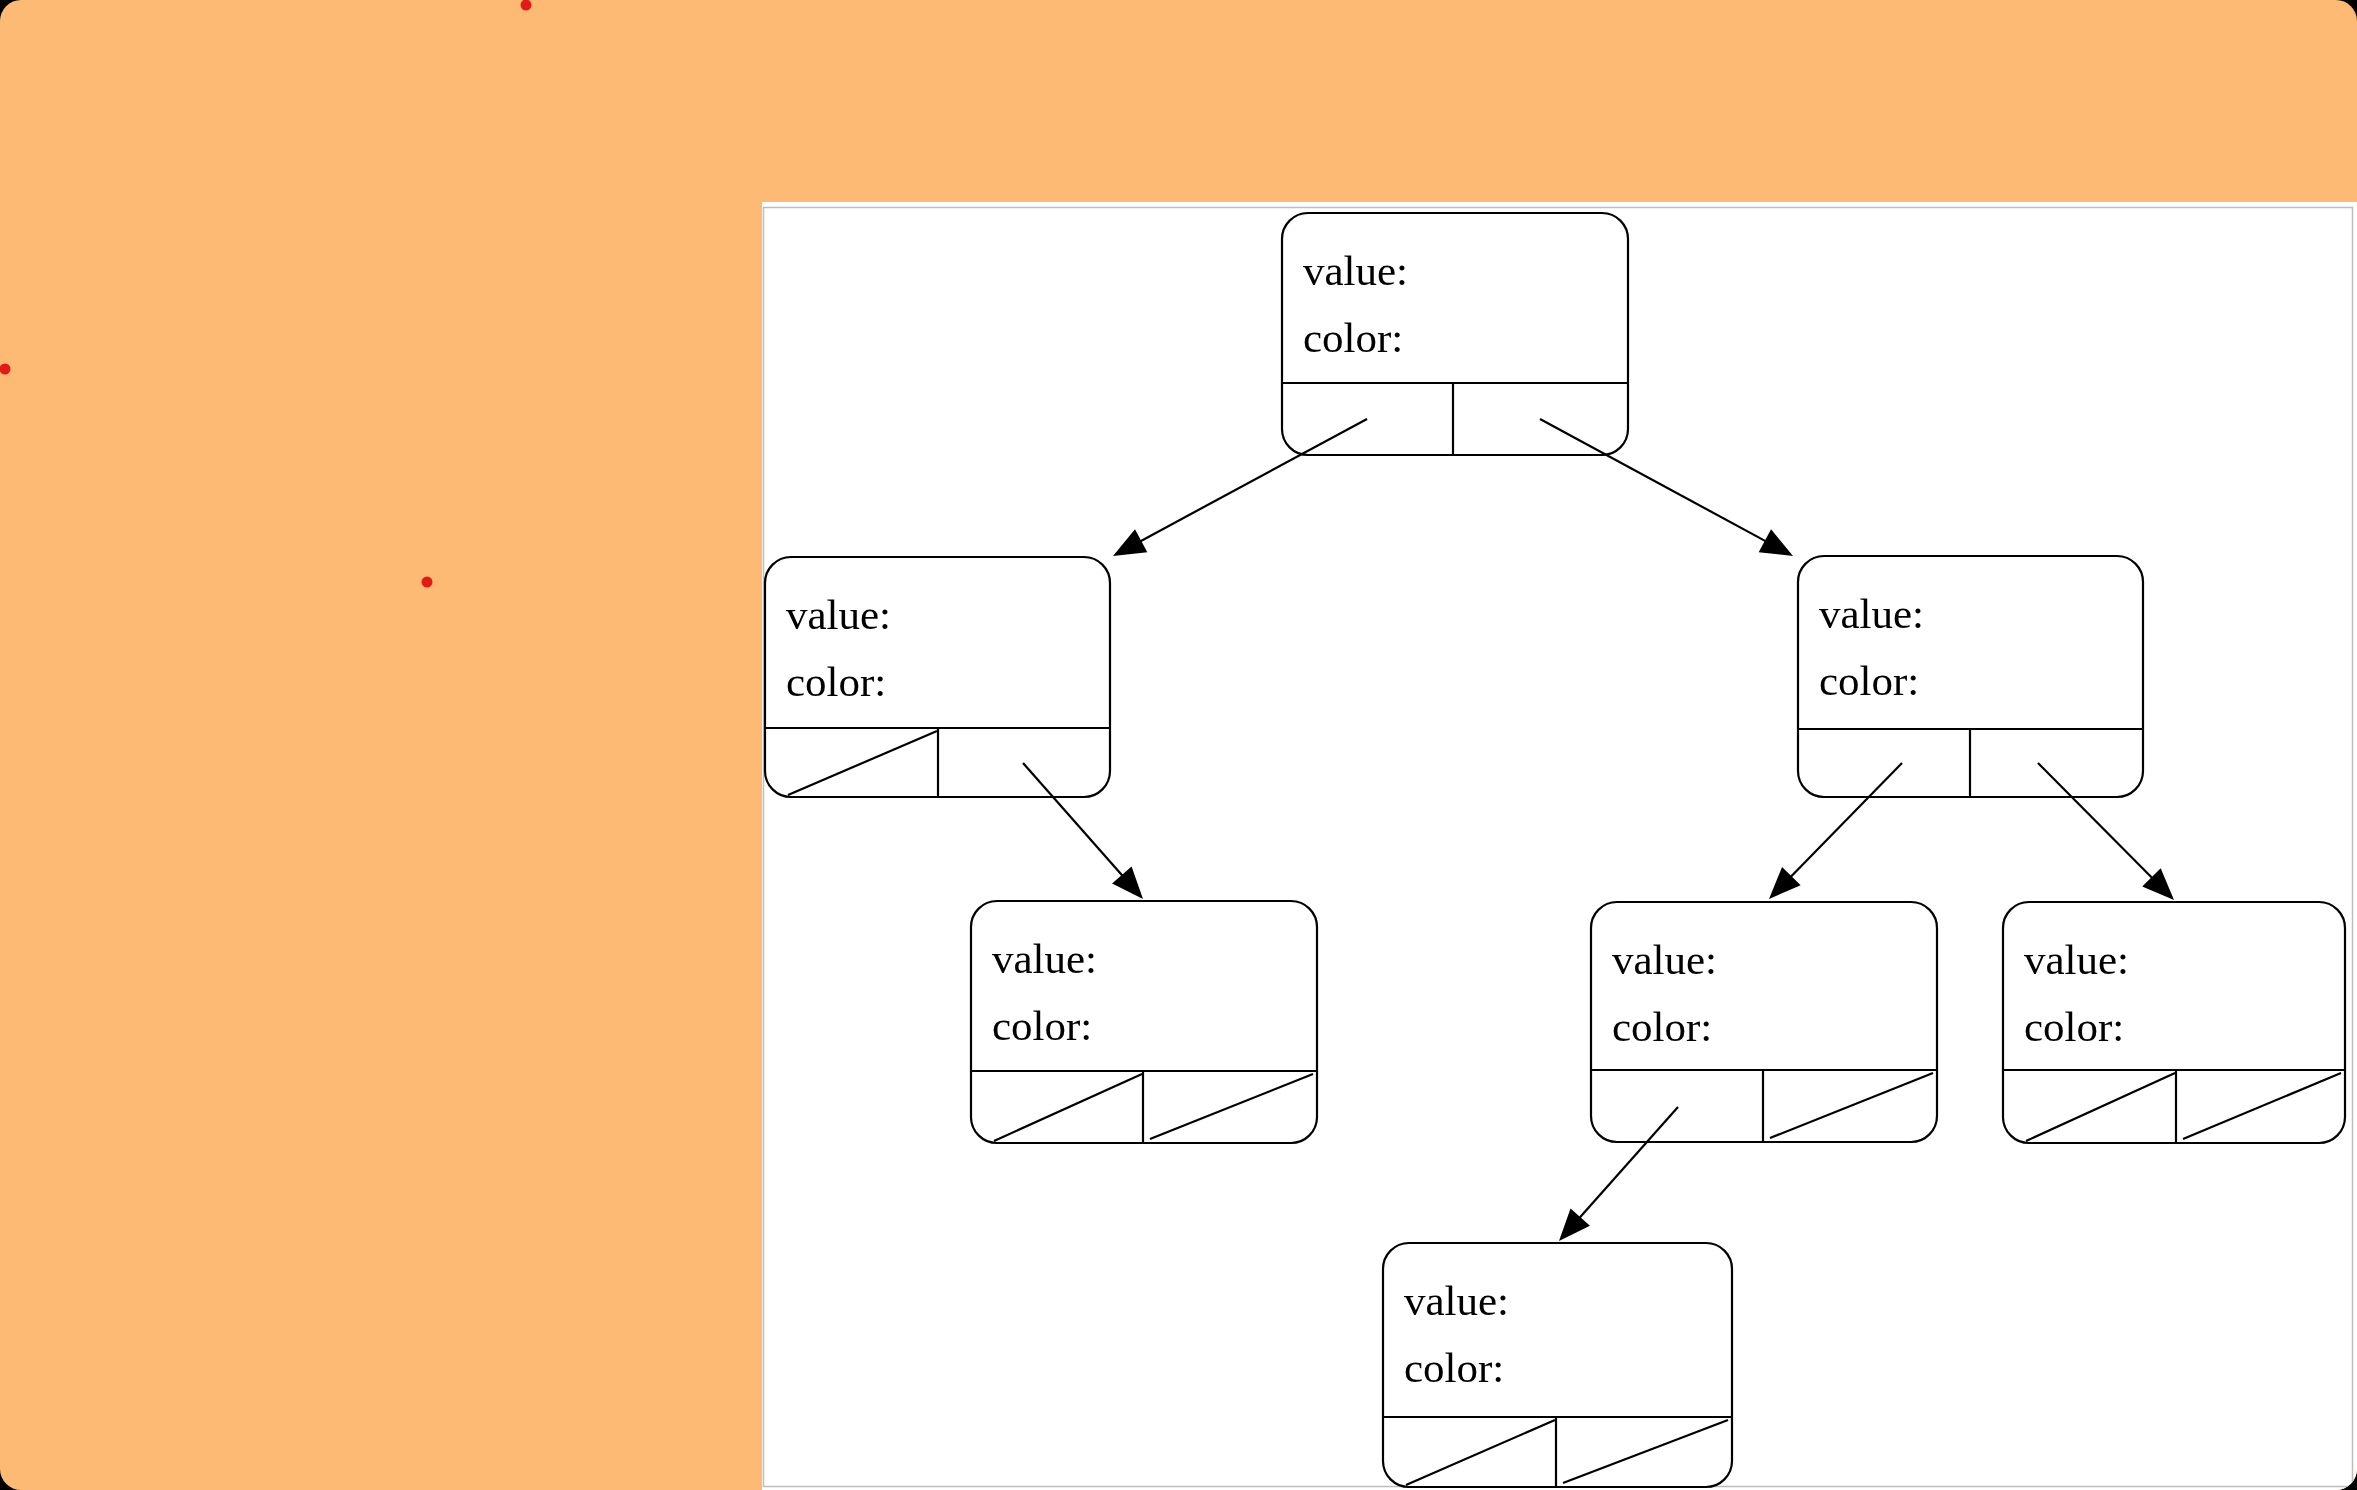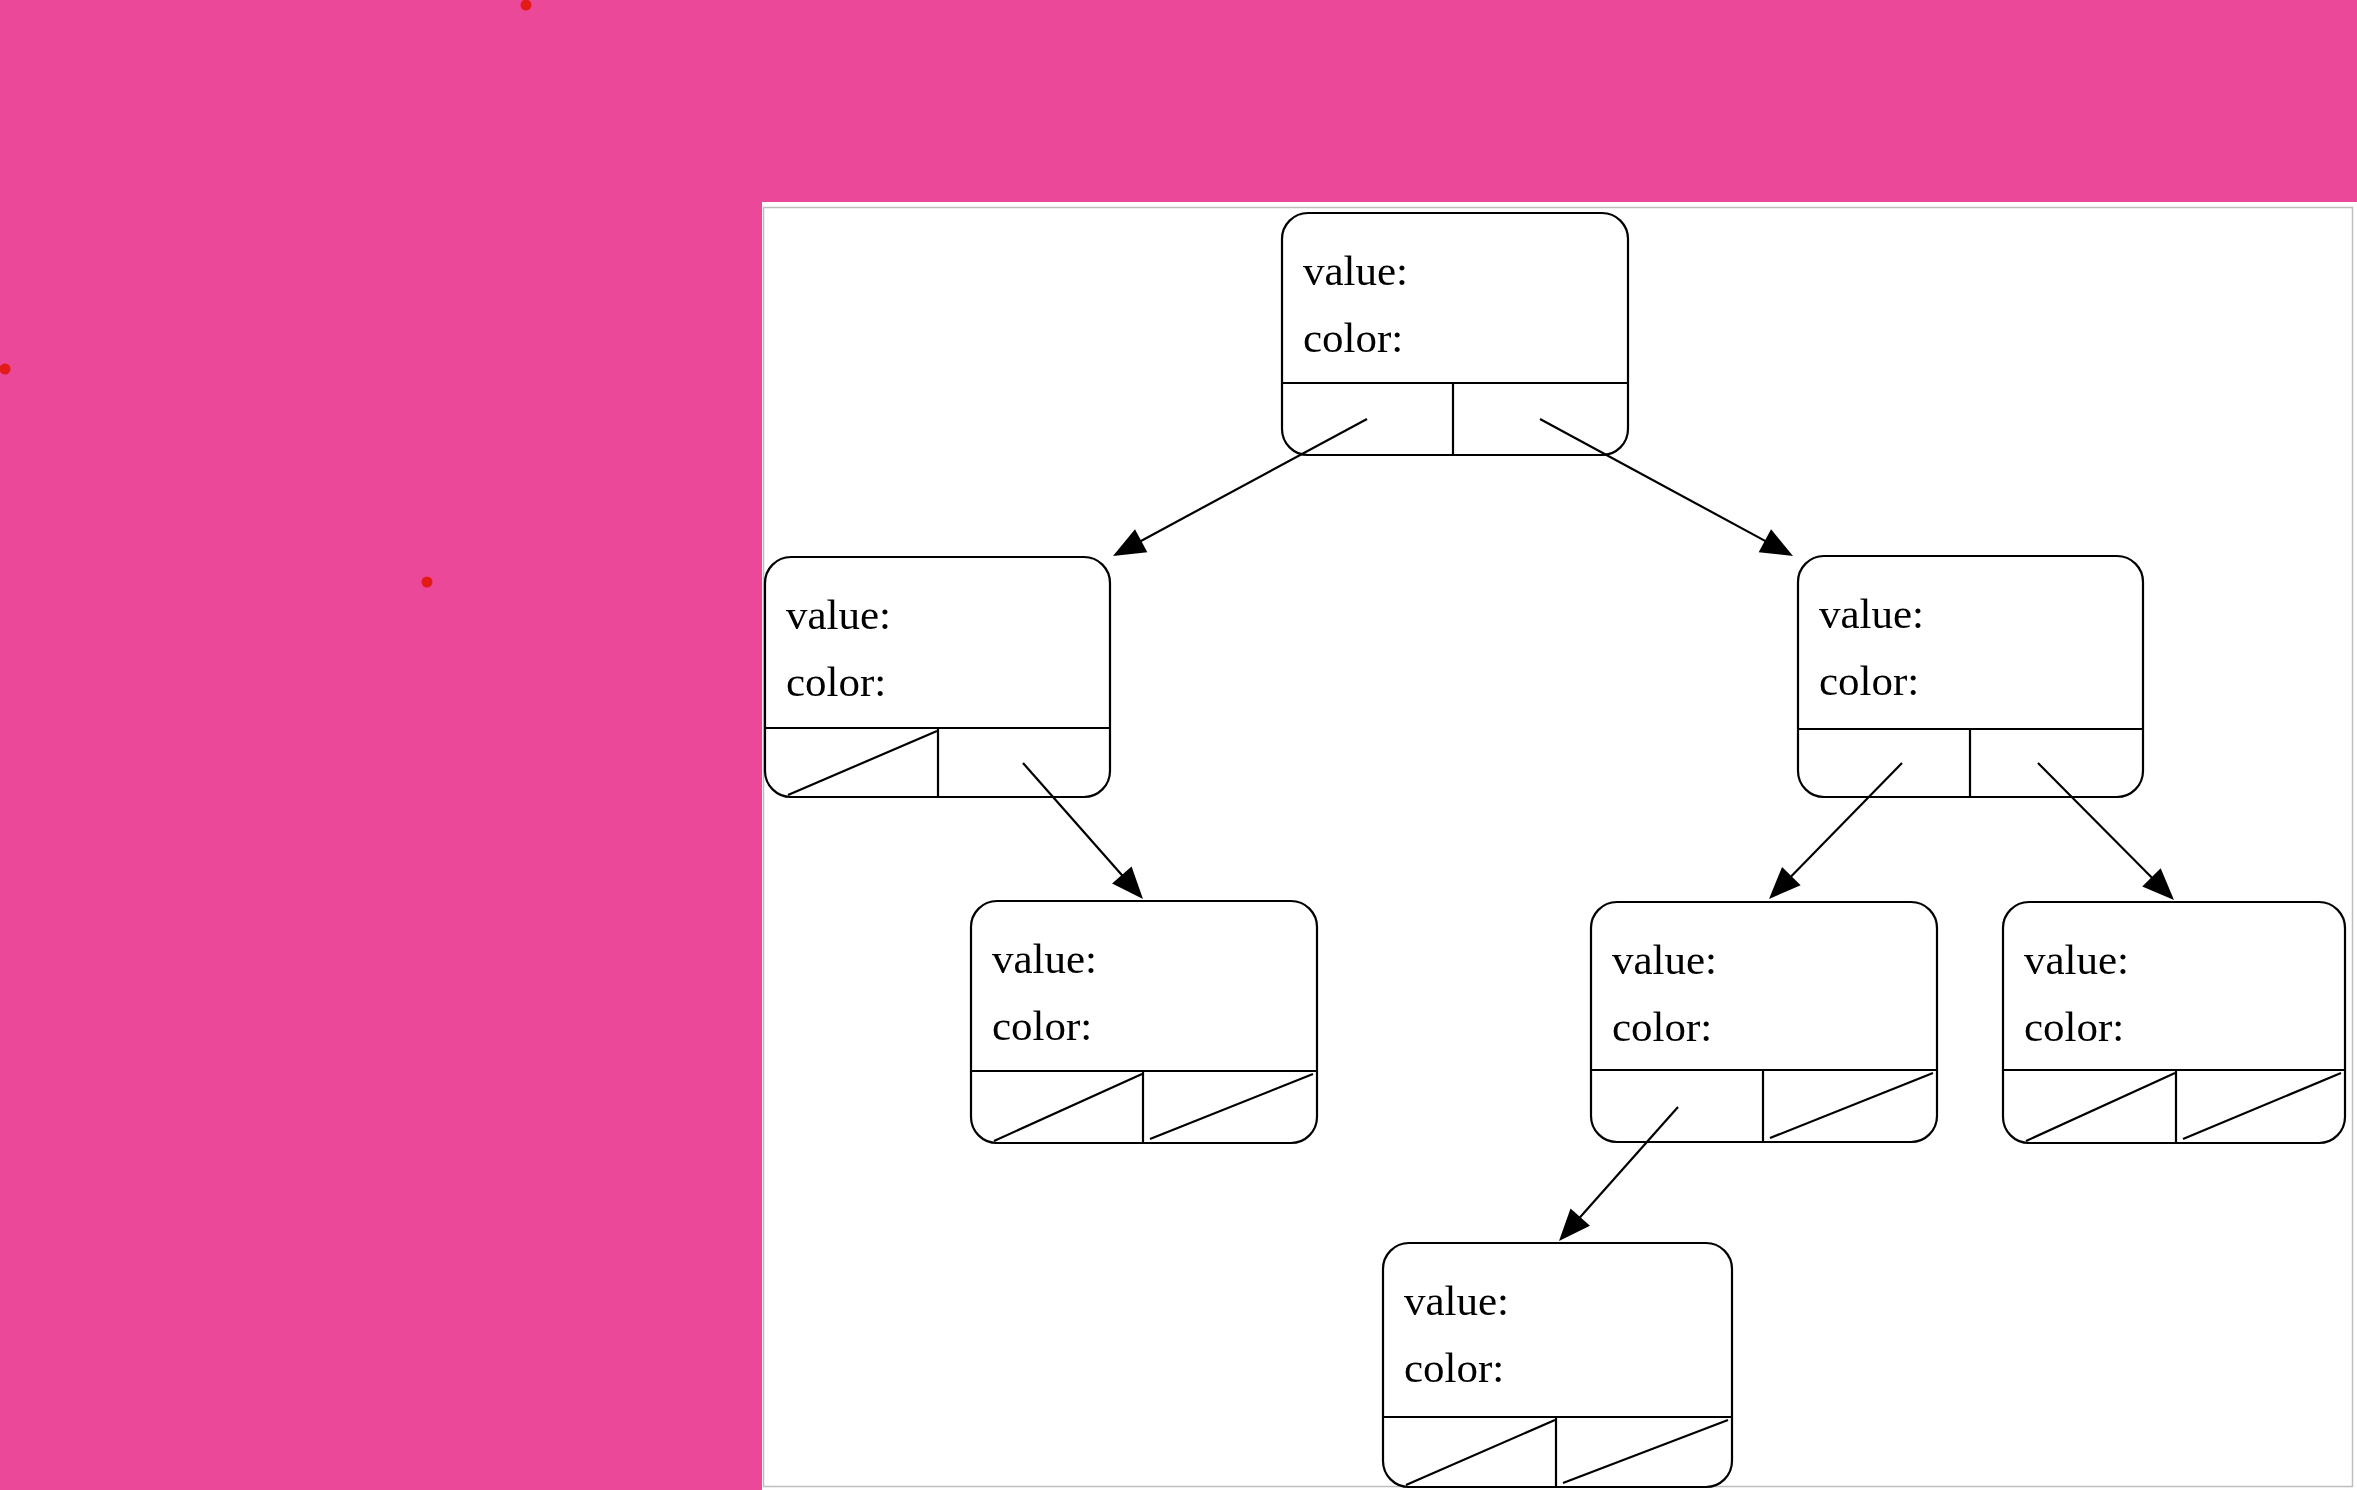--- a/index.html
+++ b/index.html
@@ -5,22 +5,23 @@
   html, body {
     margin: 0;
     padding: 0;
     background: #000;
     font-family: "Liberation Serif", serif;
   }
   .stage {
     position: relative;
     width: 2357px;
     height: 1490px;
-    background: #ec4899;
+    background: #fdba74;
     overflow: hidden;
+    border-radius: 21px;
   }
   .stage svg {
     position: absolute;
     left: 0;
     top: 0;
     display: block;
   }
 </style>
 </head>
 <body>

